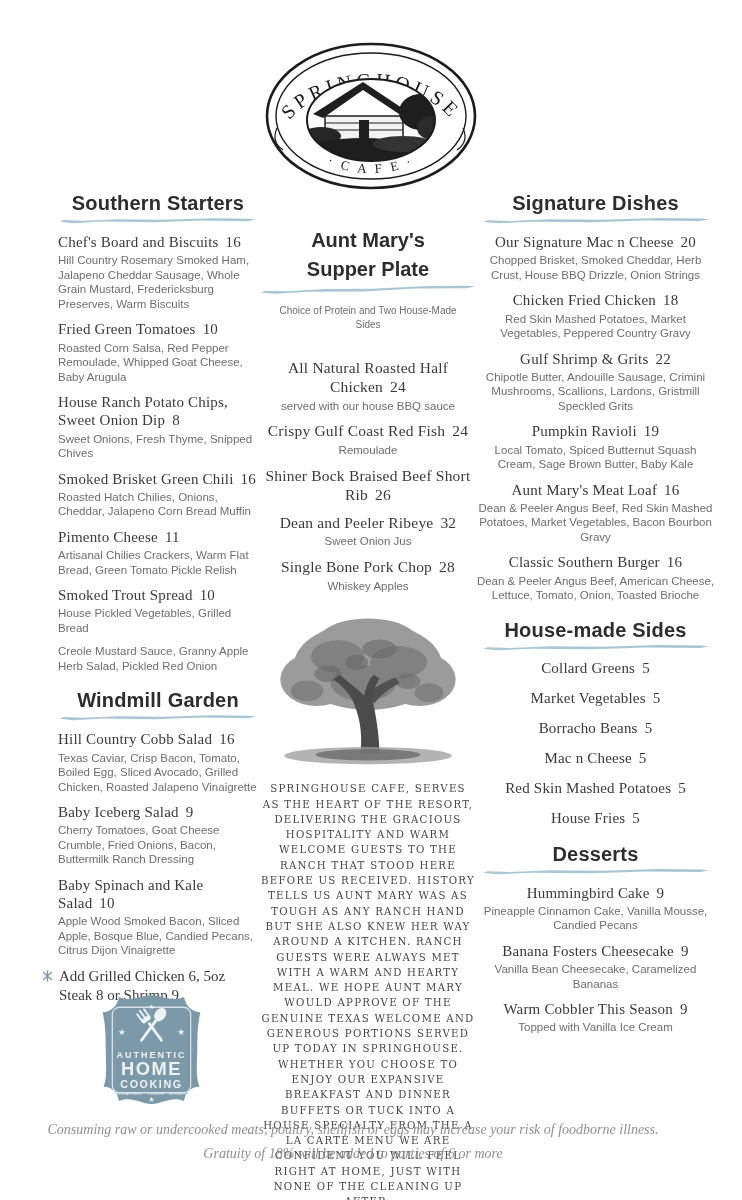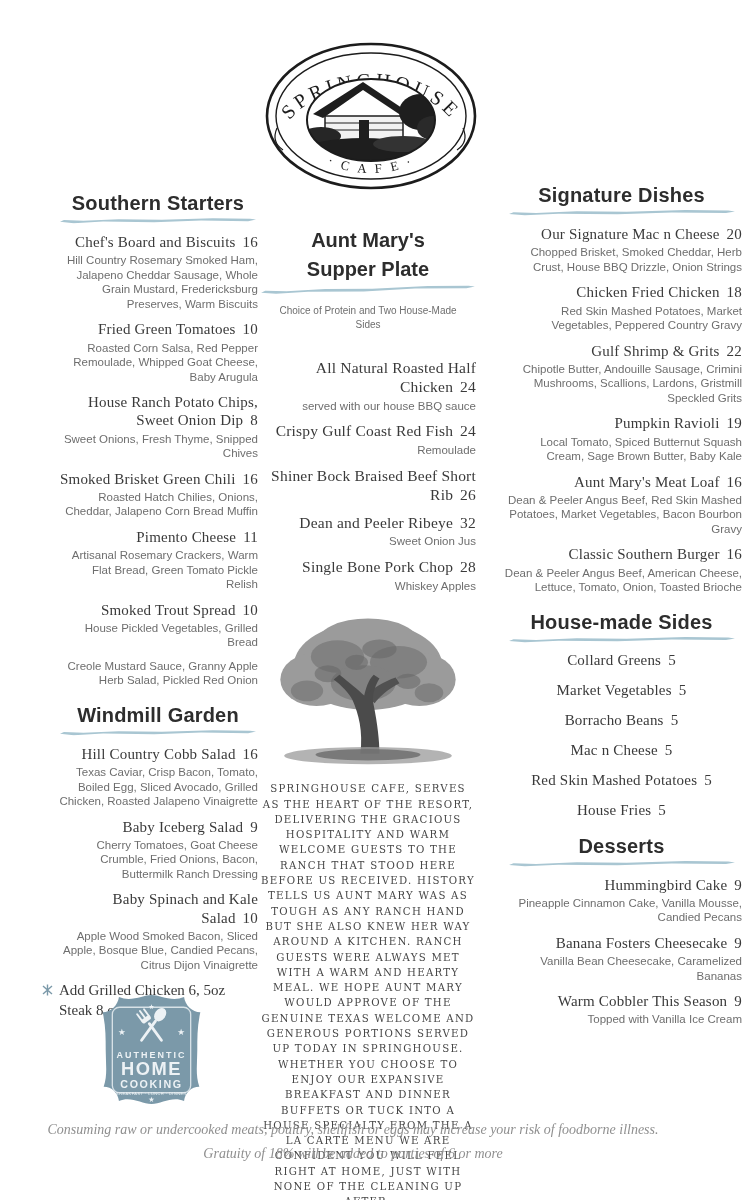--- a/index.html
+++ b/index.html
@@ -12,23 +12,23 @@
   
   .sec-head{text-align:center;margin-bottom:10px;}
   .sec-title{font-size:20px;font-weight:bold;color:#2d2d2d;letter-spacing:.2px;
              font-family:"Liberation Sans",sans-serif;}
   .brush{height:5px;background:#a9c6d2;margin:3px auto 0;transform:rotate(-.6deg);
          clip-path:polygon(0 55%,2% 20%,12% 40%,30% 15%,52% 38%,78% 14%,97% 32%,100% 52%,96% 82%,72% 58%,48% 86%,22% 60%,7% 86%);}
 
   
   .col-left{position:absolute;left:58px;top:192px;width:200px;}
   .col-mid{position:absolute;left:260px;top:226px;width:216px;text-align:center;}
-  .col-right{position:absolute;left:475px;top:184px;width:241px;text-align:center;margin-left:26px;}
-
-  .menu-item{margin-bottom:9px;text-align:right;}
+  .col-right{position:absolute;left:475px;top:192px;width:241px;text-align:center;}
+
+  .menu-item{margin-bottom:9px;}
   .item-name{font-family:"Liberation Serif",serif;font-size:15px;color:#3a3a3a;
              line-height:1.22;letter-spacing:.2px;}
   .price{margin-left:7px;}
   .item-desc{font-size:11.5px;color:#6e6e6e;line-height:1.26;margin-top:2px;}
 
   .sec-gap{margin-top:16px;}
 
   .mid-title{font-size:20px;font-weight:bold;color:#2d2d2d;line-height:1.45;}
   .mid-brush{transform:rotate(-1.6deg);}
   .mid-note{font-size:10px;color:#6e6e6e;line-height:1.35;margin:12px 6px 28px;}
@@ -106,21 +106,21 @@
       <div class="menu-item">
         <div class="item-name"><span>House Ranch Potato Chips, Sweet Onion Dip</span><span class="price">8</span></div>
         <div class="item-desc">Sweet Onions, Fresh Thyme, Snipped Chives</div>
       </div>
       <div class="menu-item">
         <div class="item-name"><span>Smoked Brisket Green Chili</span><span class="price">16</span></div>
         <div class="item-desc">Roasted Hatch Chilies, Onions, Cheddar, Jalapeno Corn Bread Muffin</div>
       </div>
       <div class="menu-item">
         <div class="item-name"><span>Pimento Cheese</span><span class="price">11</span></div>
-        <div class="item-desc">Artisanal Rosemary Crackers, Warm Flat Bread, Green Tomato Pickle Relish</div>
+        <div class="item-desc">Artisanal Chilies Crackers, Warm Flat Bread, Green Tomato Pickle Relish</div>
       </div>
       <div class="menu-item">
         <div class="item-name"><span>Smoked Trout Spread</span><span class="price">10</span></div>
         <div class="item-desc">House Pickled Vegetables, Grilled Bread</div>
       </div>
       <div class="menu-item">
         <div class="item-desc">Creole Mustard Sauce, Granny Apple Herb Salad, Pickled Red Onion</div>
       </div>
     </section>
 

